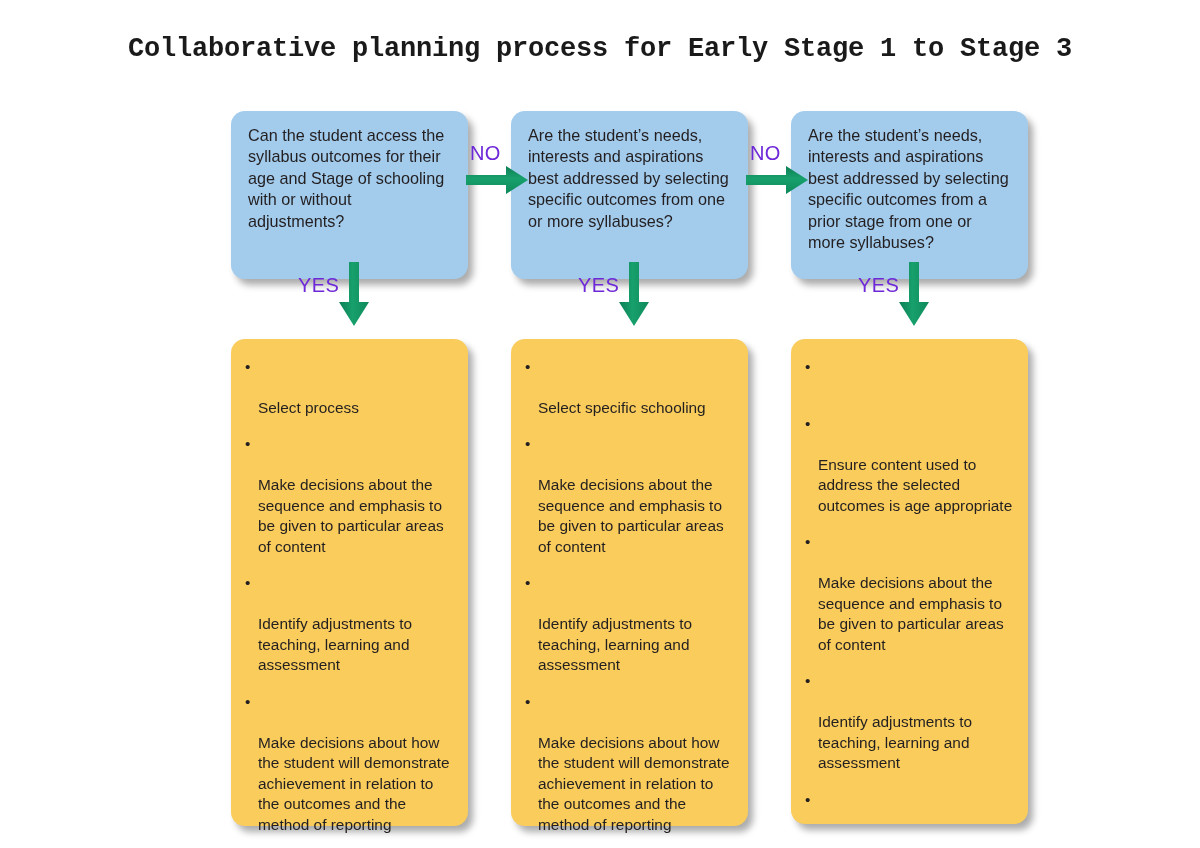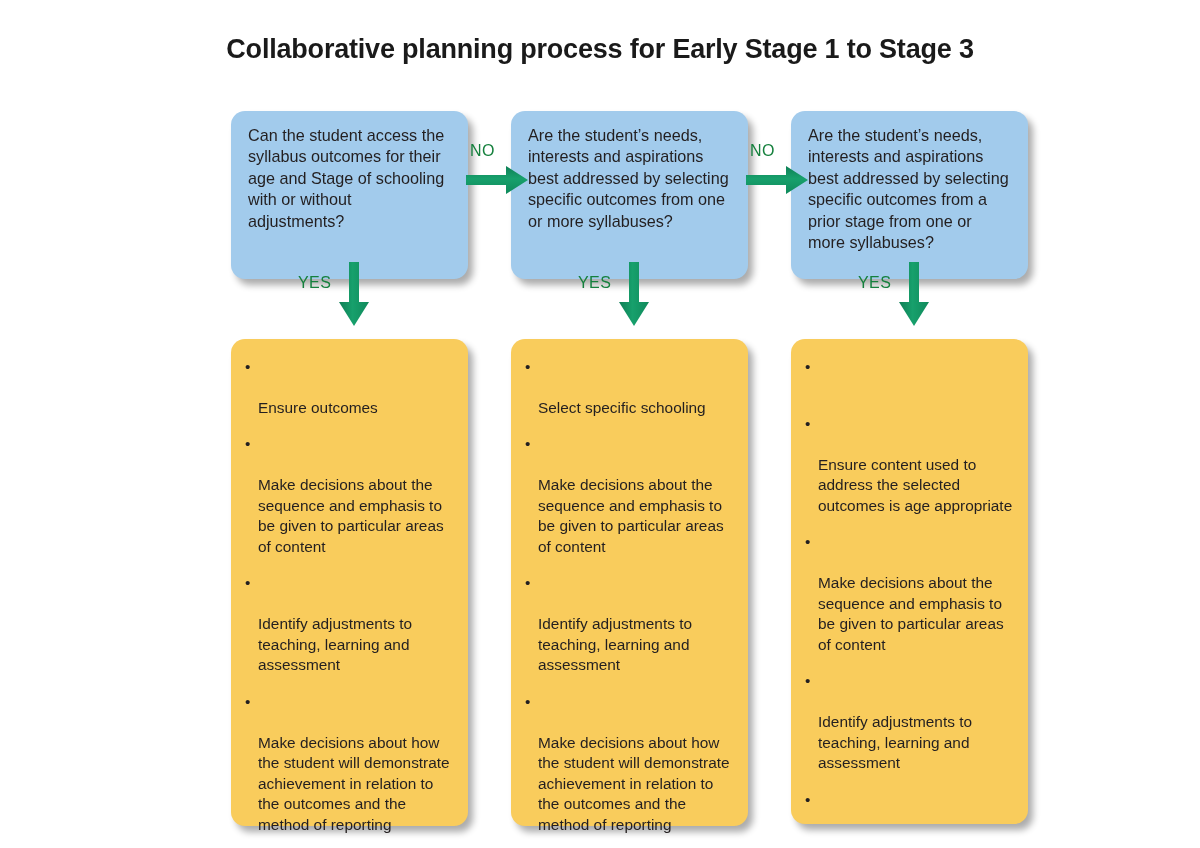--- a/index.html
+++ b/index.html
@@ -27,21 +27,21 @@
   .chart-title {
     position: absolute;
     left: 0;
     top: 34px;
     width: 1200px;
     text-align: center;
     font-size: 27px;
     font-weight: bold;
     letter-spacing: -0.2px;
     color: #1a1a1a;
-    font-family: Liberation Sans, sans-serif;
+    font-family: Liberation Mono, monospace;
   }
 
   
   .column {
     position: absolute;
     top: 16px;
     width: 237px;
     height: 848px;
   }
   .col-1 { left: 231px; }
@@ -120,22 +120,22 @@
   .arrow-right {
     position: absolute;
     width: 64px;
     height: 30px;
     top: 165px;
   }
   .arrow-right svg { display: block; }
 
   .edge-label {
     position: absolute;
-    font-size: 16px;
-    color: #15803d;
+    font-size: 20px;
+    color: #6d28d9;
     letter-spacing: 0.4px;
     font-family: "Liberation Sans", sans-serif;
   }
   .label-yes-1 { left: 298px; top: 274px; }
   .label-yes-2 { left: 578px; top: 274px; }
   .label-yes-3 { left: 858px; top: 274px; }
   .label-no-1  { left: 470px; top: 142px; }
   .label-no-2  { left: 750px; top: 142px; }
 
   .arrow-down-1 { left: 337px; }
@@ -154,21 +154,21 @@
 
   <div class="column col-1">
     <div class="decision-box">
       <div class="decision-text">Can the student access the syllabus outcomes for their age and Stage of schooling with or without adjustments?</div>
     </div>
 
     <div class="action-box tall-1">
       <ul class="bullet-list">
         <li class="bullet-item">
           <span class="dot">•</span>
-          <span>Ensure outcomes</span>
+          <span>Select process</span>
         </li>
         <li class="bullet-item">
           <span class="dot">•</span>
           <span>Make decisions about the sequence and emphasis to be given to particular areas of content</span>
         </li>
         <li class="bullet-item">
           <span class="dot">•</span>
           <span>Identify adjustments to teaching, learning and assessment</span>
         </li>
         <li class="bullet-item">

